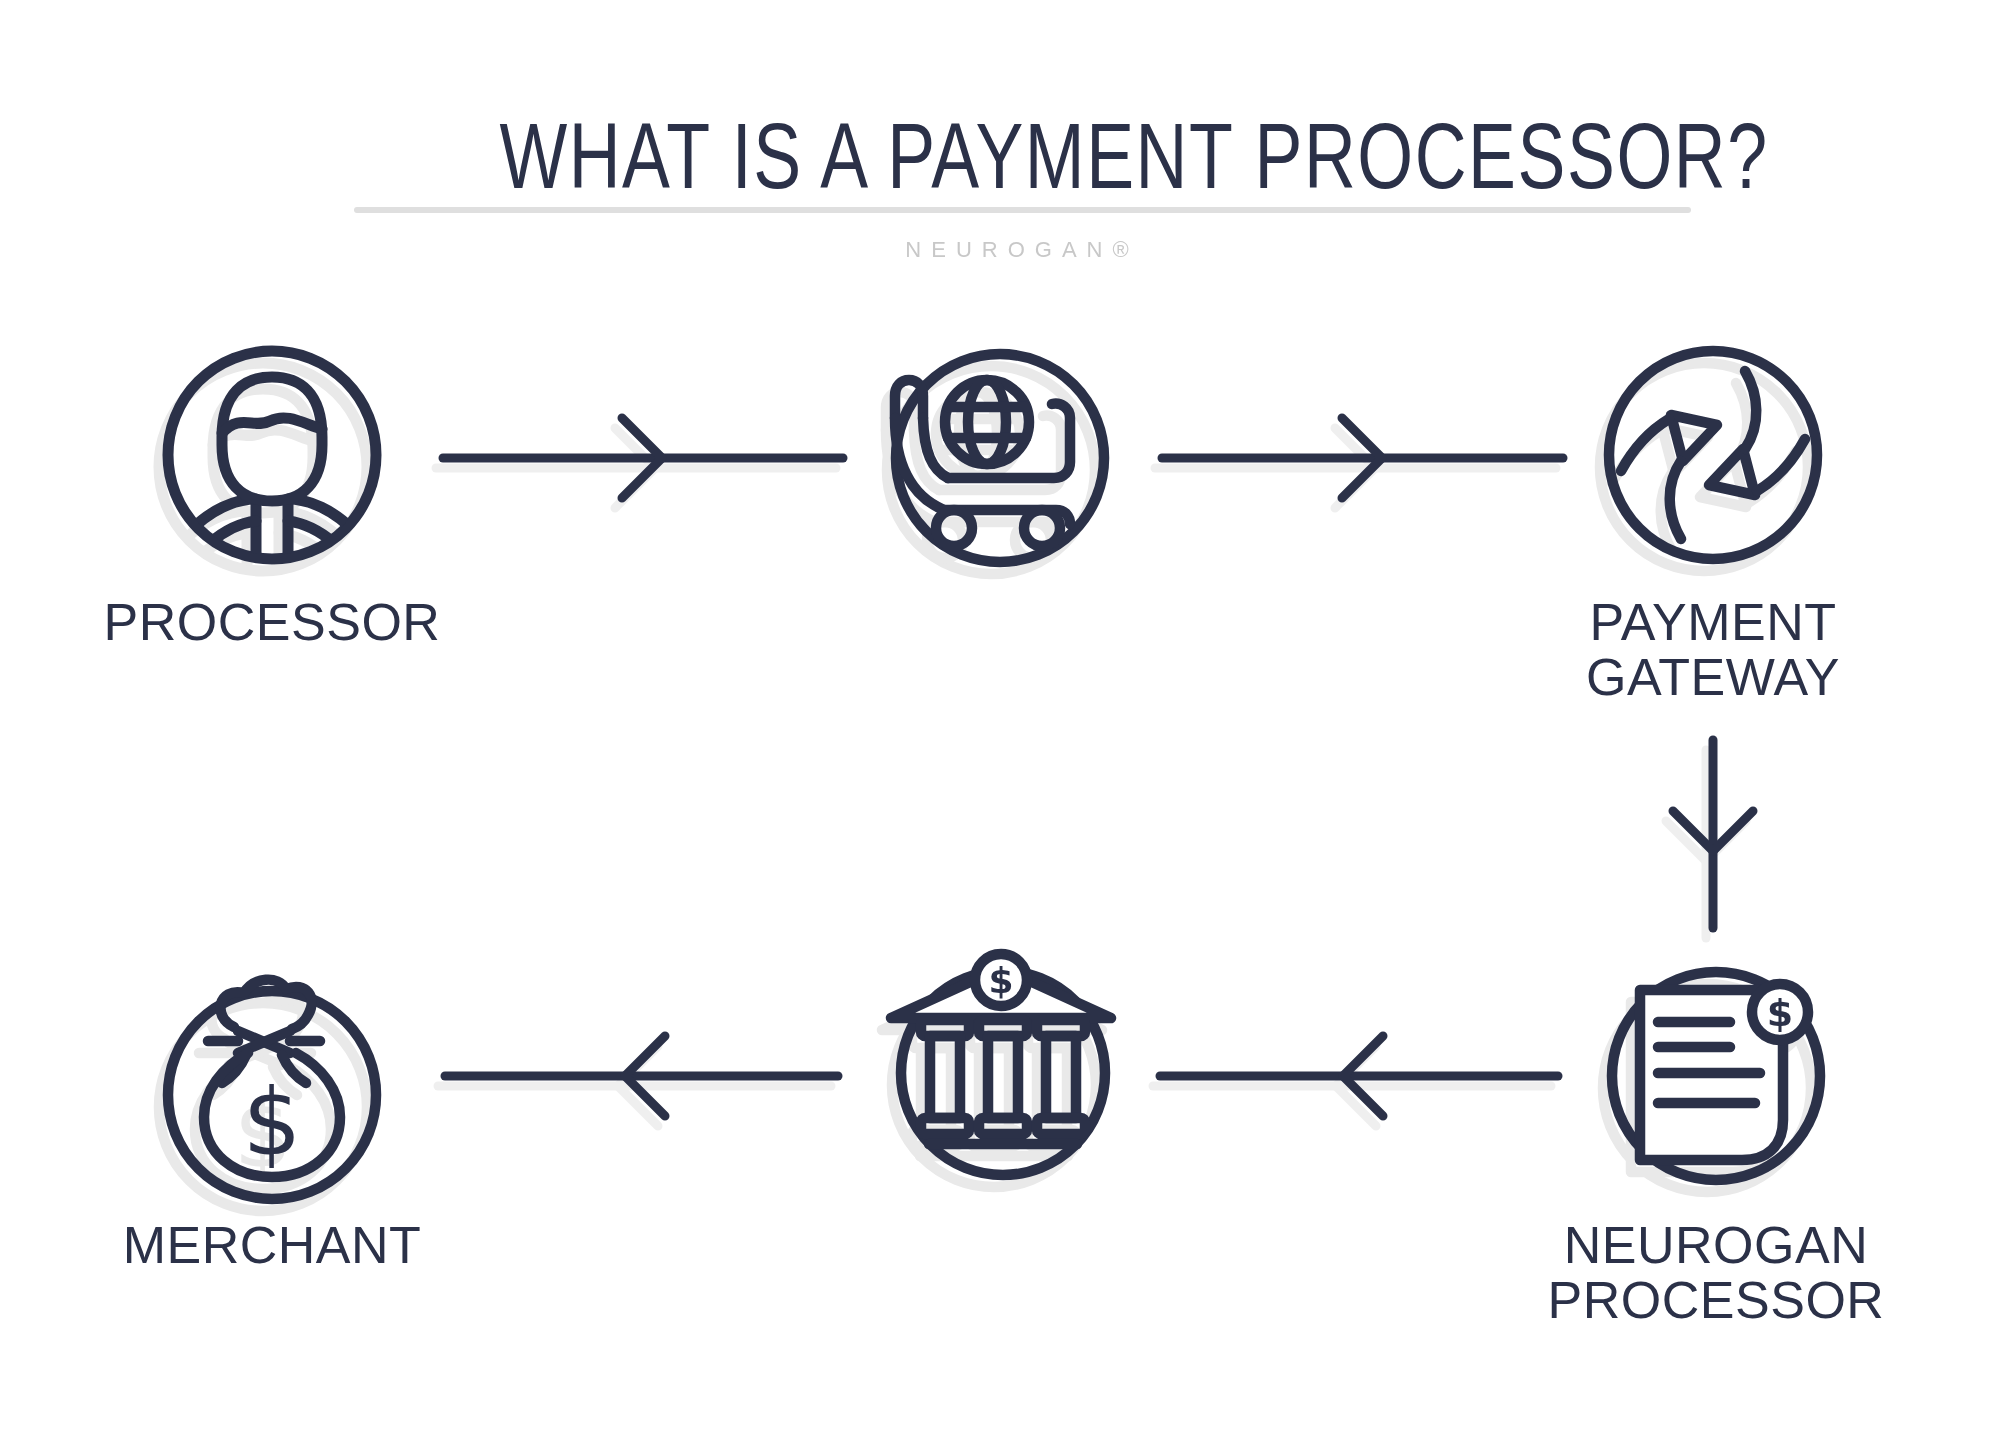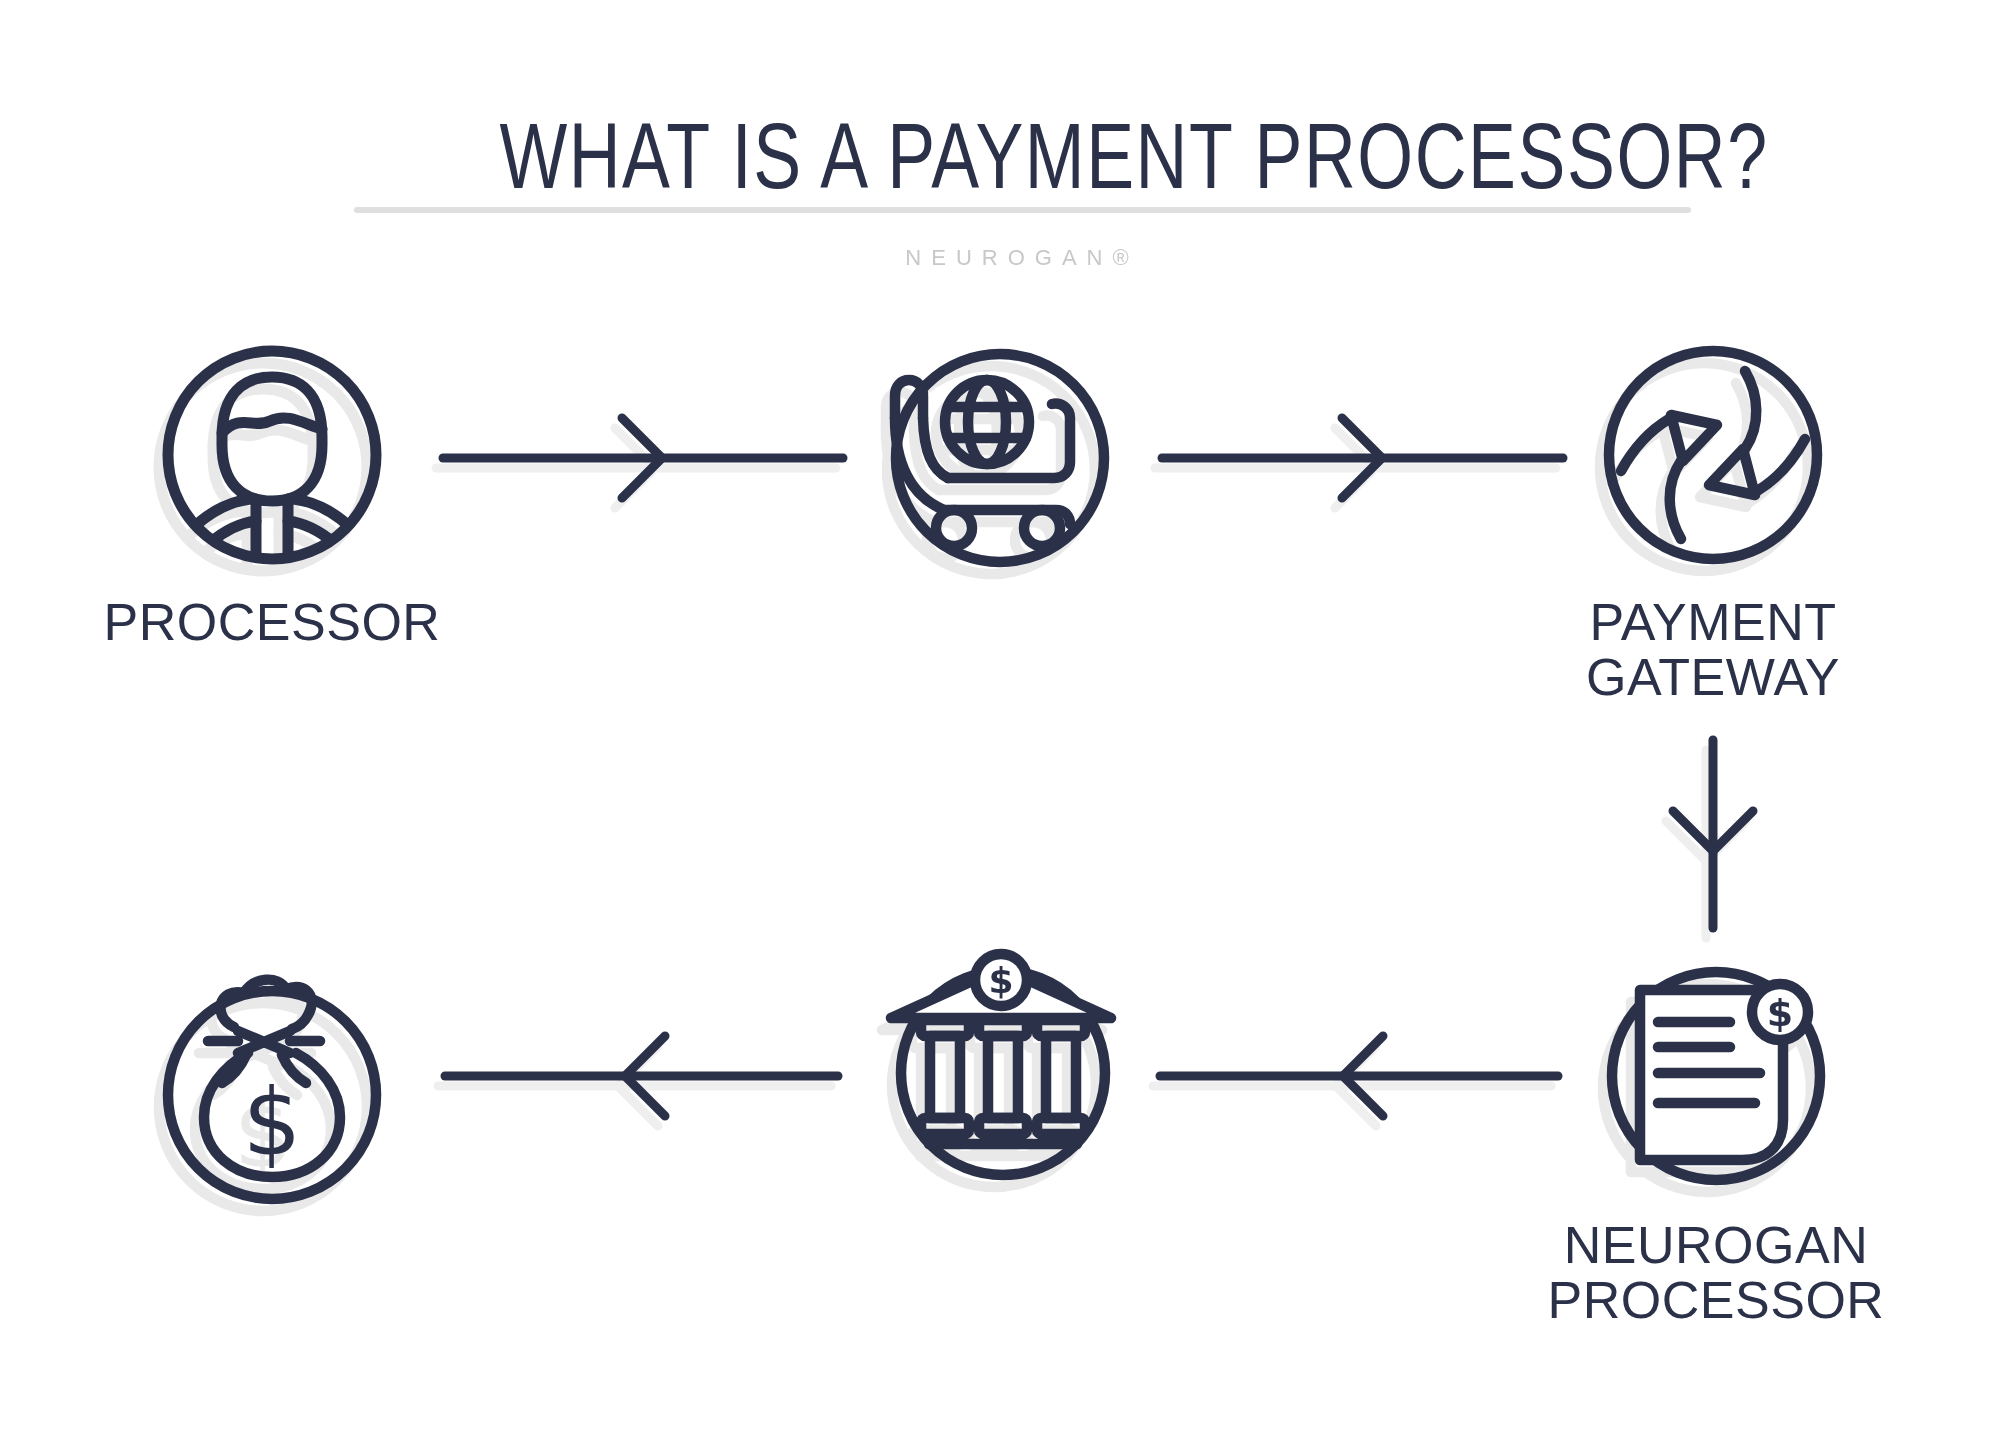--- a/index.html
+++ b/index.html
@@ -11,21 +11,21 @@
   .header{position:absolute;left:352px;top:0;width:1340px;height:300px;}
   .title{
     position:absolute;top:110px;left:0;width:100%;margin:0;
     font-size:92px;font-weight:400;line-height:1;color:#2b3148;
     text-align:center;white-space:nowrap;letter-spacing:2px;
     transform:scaleX(0.78);transform-origin:50% 50%;
   }
   .rule{position:absolute;top:207px;left:2px;width:1337px;height:6px;background:#dfdfdf;border-radius:3px;}
   .brand{
     position:absolute;top:237px;left:0;width:100%;text-align:center;
-    font-size:22px;font-weight:500;letter-spacing:10px;color:#c8c8c8;white-space:nowrap;margin-top:8px;
+    font-size:22px;font-weight:500;letter-spacing:10px;color:#c8c8c8;white-space:nowrap;
   }
   
   .arrows{position:absolute;left:0;top:0;width:2000px;height:1441px;pointer-events:none;}
   .arrow-main{stroke:#2b3148;}
   .arrow-shadow{stroke:#efefef;}
   .arrows path{fill:none;stroke-width:9;stroke-linecap:round;stroke-linejoin:round;}
   
   .icon{position:absolute;overflow:visible;}
   .icon-shadow{stroke:#e9e9e9;color:#e9e9e9;}
   .icon-main{stroke:#2b3148;color:#2b3148;}
@@ -190,15 +190,16 @@
         <circle cx="184" cy="56" r="28" fill="#ffffff"></circle>
         <text x="184" y="70" font-size="38" font-weight="bold" text-anchor="middle" font-family="DejaVu Sans, sans-serif" stroke="none" fill="currentColor">$</text>
       </g>
     </defs>
     <use href="#ic-processor" class="icon-shadow" transform="translate(-9,12)"></use>
     <use href="#ic-processor" class="icon-main"></use>
   </svg>
 
   <div class="node-label" style="left:52px;top:595px;width:440px">PROCESSOR</div>
   <div class="node-label" style="left:1553px;top:595px;width:320px">PAYMENT GATEWAY</div>
+  <div class="node-label" style="left:52px;top:1218px;width:440px">MERCHANT</div>
   <div class="node-label" style="left:1536px;top:1218px;width:360px">NEUROGAN PROCESSOR</div>
 
 </div>
 
 </body></html>

